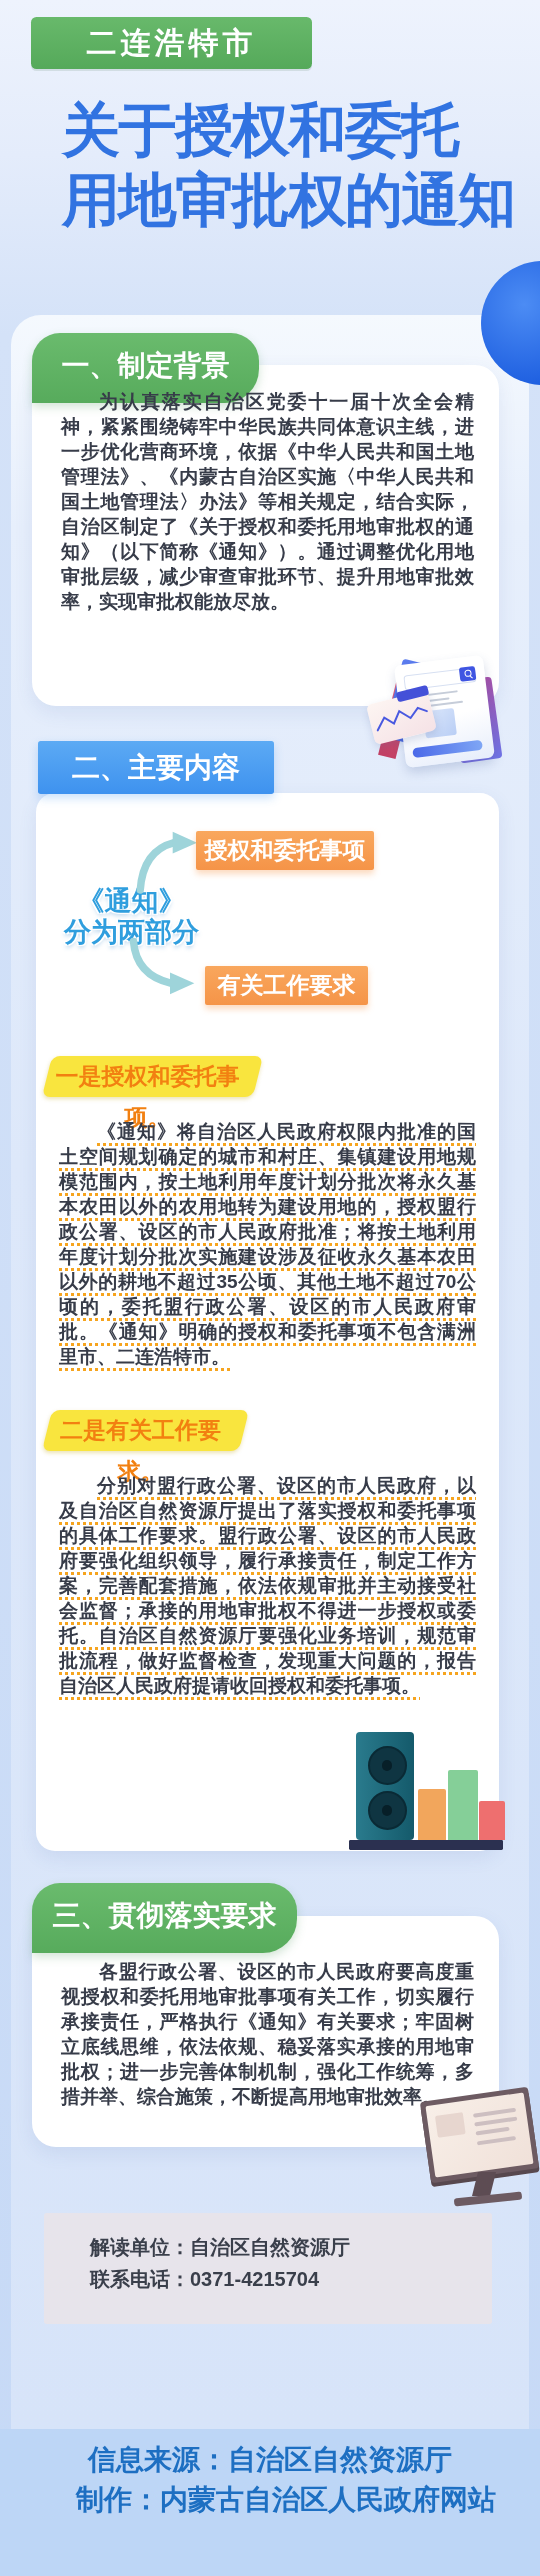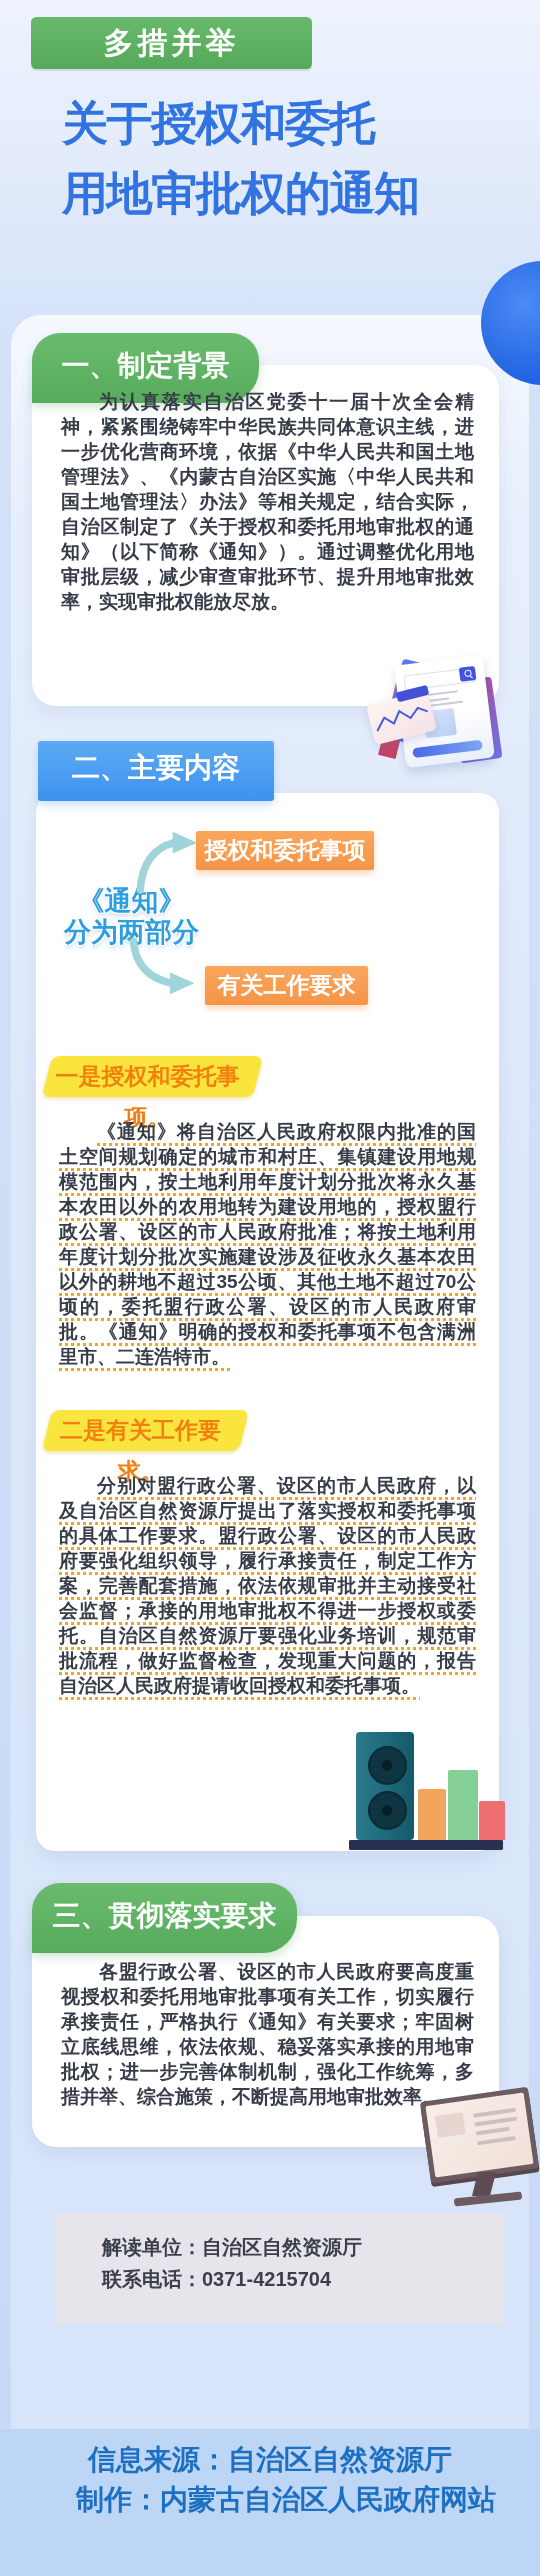--- a/index.html
+++ b/index.html
@@ -12,49 +12,49 @@
     position:absolute;left:10.8px;top:315px;width:518px;height:2114px;
     border-radius:30px 30px 0 0;
     background:linear-gradient(180deg,#f5f9fe 0%,#e7effc 10%,#dde8fa 40%,#d7e4f9 100%);
   }
   .footer-band{position:absolute;left:0;top:2429px;width:540px;height:147px;background:#bdd6f6;}
   .blue-circle{position:absolute;left:481px;top:261px;width:124px;height:124px;border-radius:50%;
     background:radial-gradient(circle at 35% 35%,#4c8cf4,#1e5fe0 72%);z-index:3;}
   .policy-badge{position:absolute;left:31px;top:17px;width:281px;height:52px;border-radius:5.4px;
     background:linear-gradient(180deg,#68b96b,#55a95a);box-shadow:0 2px 0 rgba(40,90,50,.12);
     color:#fff;font-size:30px;font-weight:700;letter-spacing:4px;text-align:center;line-height:52px;z-index:2;}
-  .main-title{position:absolute;left:62px;top:88px;color:#3173e1;font-weight:900;
-    font-size:46px;line-height:70px;letter-spacing:-1.4px;z-index:2;}
+  .main-title{position:absolute;left:62px;top:95px;color:#3173e1;font-weight:900;
+    font-size:58px;line-height:70px;letter-spacing:-1.4px;z-index:2;}
   .card{position:absolute;background:#fff;border-radius:24px;z-index:4;
     box-shadow:0 6.8px 17.6px rgba(70,100,170,.10);}
   .tab-green{position:absolute;height:70px;border-radius:28px 28px 34px 0;
     background:linear-gradient(180deg,#6abb6d,#57ab5c);z-index:5;
     color:#fff;font-size:28px;font-weight:700;text-align:center;line-height:65px;
     box-shadow:0 4px 9.5px rgba(80,150,90,.25);}
   .corner-patch{position:absolute;width:38px;height:51px;background:#57ab5c;z-index:3;}
-  .tab-blue{position:absolute;left:38px;top:741px;width:236px;height:60px;border-radius:2.7px;
+  .tab-blue{position:absolute;left:38px;top:741px;width:236px;height:53px;border-radius:2.7px;
     background:linear-gradient(180deg,#5caaf4,#3e92ef);z-index:5;
     color:#fff;font-size:28px;font-weight:700;text-align:center;line-height:53px;
     box-shadow:0 4px 9.5px rgba(62,146,239,.28);}
   .para{position:absolute;z-index:6;color:#373c49;font-size:19px;line-height:25px;
     font-weight:700;text-align:justify;text-indent:2em;}
   .dotted{text-decoration-line:underline;text-decoration-style:dotted;
     text-decoration-color:#f6a41e;text-decoration-thickness:3.4px;text-underline-offset:5.4px;}
   .d-label{position:absolute;left:54px;top:886px;width:155px;z-index:6;text-align:center;
     color:#2f9ede;font-size:27px;font-weight:900;line-height:31px;
     text-shadow:-1.4px -1.4px 0 #fff,1.4px -1.4px 0 #fff,-1.4px 1.4px 0 #fff,1.4px 1.4px 0 #fff,0 3.4px 4.7px rgba(47,130,200,.35);}
   .branch{position:absolute;z-index:6;background:linear-gradient(180deg,#f9a75d,#f59448);
     border-radius:2px;color:#fff;font-size:23px;font-weight:700;text-align:center;line-height:39px;height:39px;
     box-shadow:0 3.4px 6.8px rgba(245,148,72,.35);}
   .arrows-svg{position:absolute;left:101px;top:825px;z-index:6;}
   .hl-badge{position:absolute;height:41px;background:#f9e53e;border-radius:8px;z-index:6;
     transform:skewX(-14deg);box-shadow:0 2px 4.7px rgba(190,160,0,.30);}
   .hl-badge span{display:block;transform:skewX(14deg);color:#f28011;font-size:23px;
     font-weight:800;text-align:center;line-height:41px;}
-  .contact-box{position:absolute;left:56px;top:2213px;width:448px;height:111px;background:#e7e4eb;
+  .contact-box{position:absolute;left:44px;top:2213px;width:448px;height:111px;background:#e7e4eb;
     border-radius:2.7px;z-index:4;}
   .contact-line{position:absolute;left:46px;color:#3a3f4b;font-size:20px;font-weight:700;line-height:32px;white-space:nowrap;}
   .f-line{position:absolute;left:0;width:540px;text-align:center;color:#1d6fc2;
     font-size:28px;font-weight:800;z-index:4;}
   
   .ill-docs{position:absolute;left:373px;top:656px;width:138px;height:111px;z-index:7;}
   .doc-back-blue{position:absolute;left:19px;top:12px;width:88px;height:81px;border-radius:4px;
     background:linear-gradient(135deg,#5d7ef0,#3a56d9);transform:rotate(14deg);}
   .doc-red{position:absolute;left:13.5px;top:26px;width:17.6px;height:76px;
     background:linear-gradient(180deg,#e5607a,#c24064);transform:rotate(14deg);}
@@ -99,21 +99,21 @@
 </style>
 </head>
 <body>
 
 <div class="canvas">
 
   <div class="content-panel"></div>
   <div class="footer-band"></div>
   <div class="blue-circle"></div>
 
-  <div class="policy-badge">多措并举</div>
+  <div class="policy-badge">二连浩特市</div>
   <div class="main-title">
     <div>关于授权和委托</div>
     <div>用地审批权的通知</div>
   </div>
 
   <div class="corner-patch" style="left:32px;top:378px;"></div>
   <div class="card" style="left:32px;top:365px;width:467px;height:341px;"></div>
   <div class="tab-green" style="left:32px;top:333px;width:227px;">一、制定背景</div>
   <div class="para" style="left:61px;top:389px;width:413px;">为认真落实自治区党委十一届十次全会精神，紧紧围绕铸牢中华民族共同体意识主线，进一步优化营商环境，依据《中华人民共和国土地管理法》、《内蒙古自治区实施〈中华人民共和国土地管理法〉办法》等相关规定，结合实际，自治区制定了《关于授权和委托用地审批权的通知》（以下简称《通知》）。通过调整优化用地审批层级，减少审查审批环节、提升用地审批效率，实现审批权能放尽放。</div>
 

